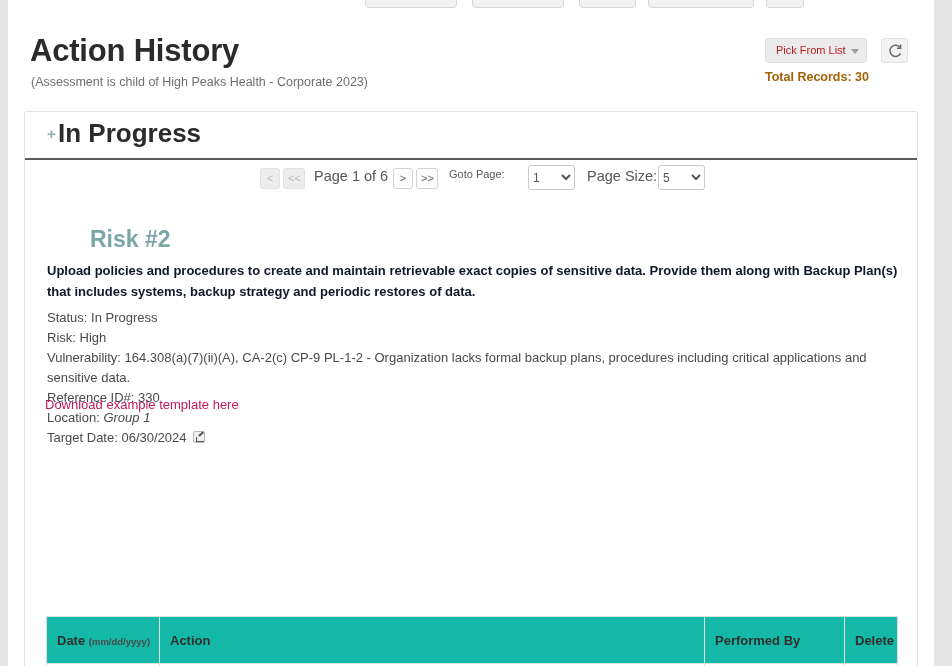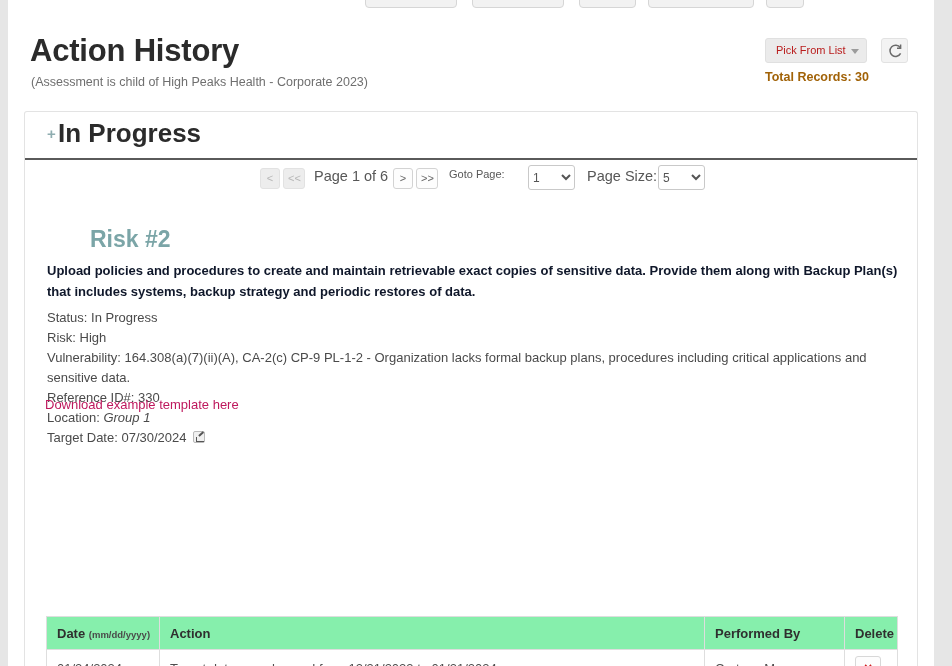--- a/index.html
+++ b/index.html
@@ -218,24 +218,24 @@
     border-collapse: collapse;
     table-layout: fixed;
   }
   #action-table th, #action-table td {
     border: 1px solid #dedede;
     font-size: 13px;
     text-align: left;
     vertical-align: middle;
   }
   #action-table th {
-    height: 33px;
+    height: 47px;
     padding: 0 0 0 10px;
     font-weight: bold; color: #2f2f2f;
-    background: #86efac;
+    background: #14b8a6;
   }
   #action-table th .fmt {
     font-size: 9.5px; font-weight: bold; color: #4a4a4a;
   }
   #action-table td {
     height: 37px;
     padding: 0 0 0 10px;
     color: #4e4e4e;
   }
   th.col-date, td.col-date { width: 113px; }
@@ -322,21 +322,21 @@
         <div class="meta-line">Status: In Progress</div>
         <div class="meta-line">Risk: High</div>
         <div class="meta-line wrap">Vulnerability: 164.308(a)(7)(ii)(A), CA-2(c) CP-9 PL-1-2 - Organization lacks formal backup plans, procedures including critical applications and sensitive data.</div>
         <div class="meta-line">Reference ID#: 330</div>
         <div class="meta-line">
           <span>Location:</span>
           <em>Group 1</em>
         </div>
         <div class="meta-line">
           <span>Target Date:</span>
-          <span>07/30/2024</span>
+          <span>06/30/2024</span>
           <span class="edit-icon"></span>
         </div>
       </div>
 
       <a id="download-link">Download example template here</a>
 
       <table id="action-table">
         <thead>
           <tr>
             <th class="col-date">

